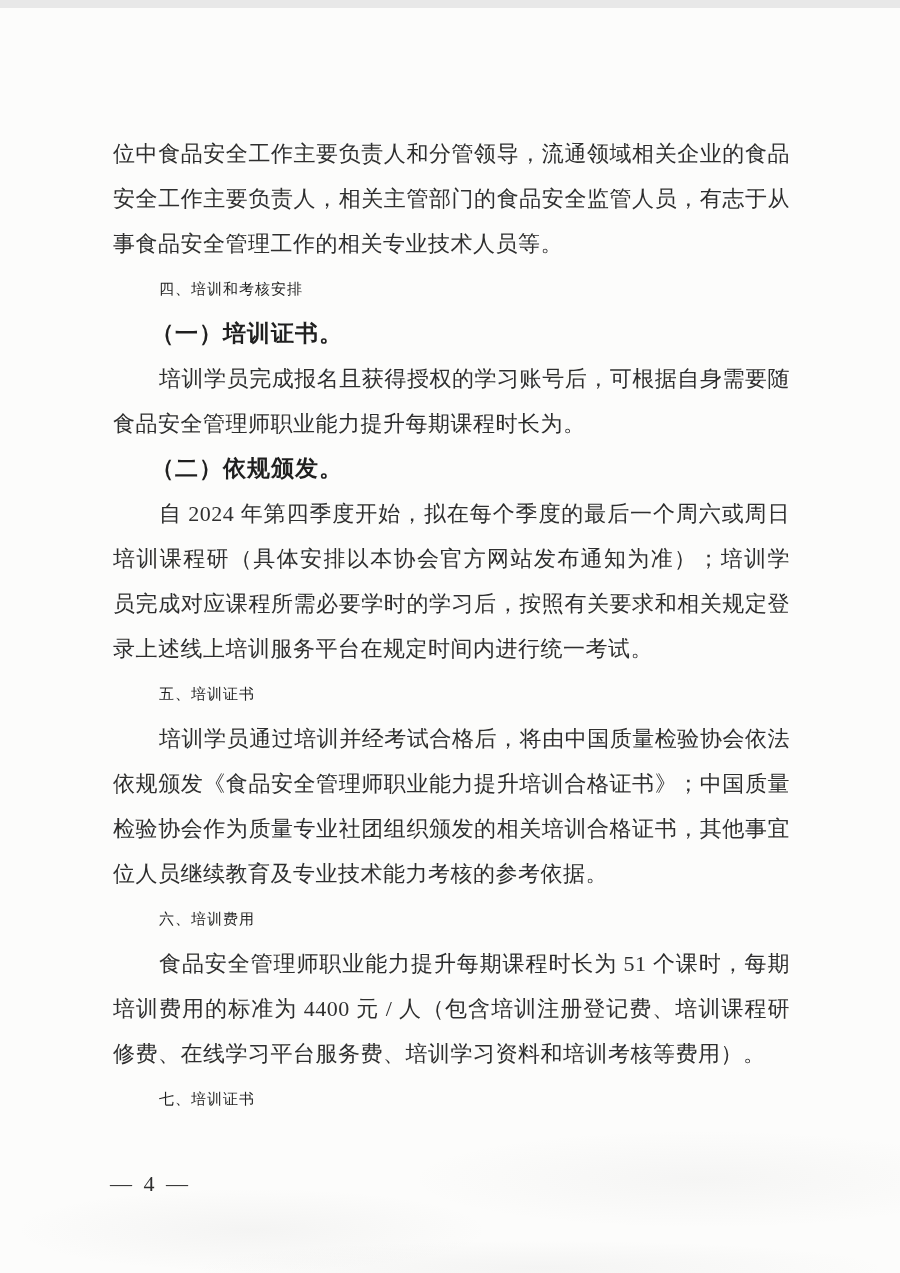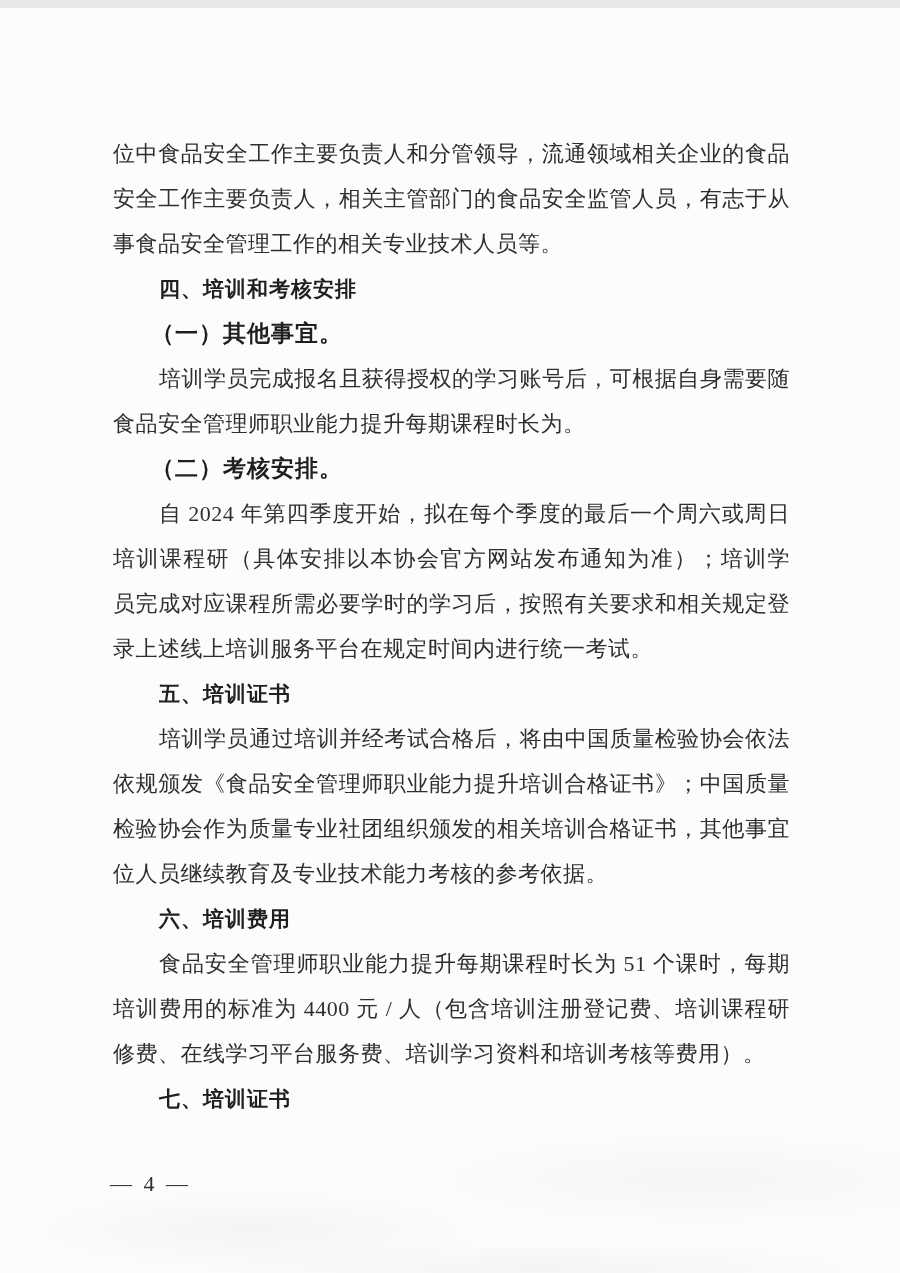--- a/index.html
+++ b/index.html
@@ -38,22 +38,22 @@
   }
   .line.just {
     white-space: normal;
     text-align: justify;
     text-align-last: justify;
   }
   .line.indent { text-indent: 46px; }
   .line.paren-indent { text-indent: 38px; }
   .line.h1 {
     font-family: "Liberation Sans", "DejaVu Sans", sans-serif;
-    font-weight: bold;
-    font-size: 21px;
+    font-weight: normal;
+    font-size: 15px;
     color: #1f1f1f;
     letter-spacing: 1px;
   }
   .line.h2 {
     font-weight: bold;
     font-size: 23px;
     color: #1f1f1f;
     letter-spacing: 1px;
   }
   .page-number {
@@ -69,26 +69,26 @@
 <body>
 
 <div class="page">
   <div class="doc-body">
 
     <div class="line just">位中食品安全工作主要负责人和分管领导，流通领域相关企业的食品</div>
     <div class="line just">安全工作主要负责人，相关主管部门的食品安全监管人员，有志于从</div>
     <div class="line">事食品安全管理工作的相关专业技术人员等。</div>
 
     <div class="line h1 indent">四、培训和考核安排</div>
-    <div class="line h2 paren-indent">（一）其他事宜。</div>
+    <div class="line h2 paren-indent">（一）培训证书。</div>
 
     <div class="line just indent">培训学员完成报名且获得授权的学习账号后，可根据自身需要随</div>
     <div class="line">食品安全管理师职业能力提升每期课程时长为。</div>
 
-    <div class="line h2 paren-indent">（二）考核安排。</div>
+    <div class="line h2 paren-indent">（二）依规颁发。</div>
 
     <div class="line just indent">自 2024 年第四季度开始，拟在每个季度的最后一个周六或周日</div>
     <div class="line just">培训课程研（具体安排以本协会官方网站发布通知为准）；培训学</div>
     <div class="line just">员完成对应课程所需必要学时的学习后，按照有关要求和相关规定登</div>
     <div class="line">录上述线上培训服务平台在规定时间内进行统一考试。</div>
 
     <div class="line h1 indent">五、培训证书</div>
 
     <div class="line just indent">培训学员通过培训并经考试合格后，将由中国质量检验协会依法</div>
     <div class="line just">依规颁发《食品安全管理师职业能力提升培训合格证书》；中国质量</div>

